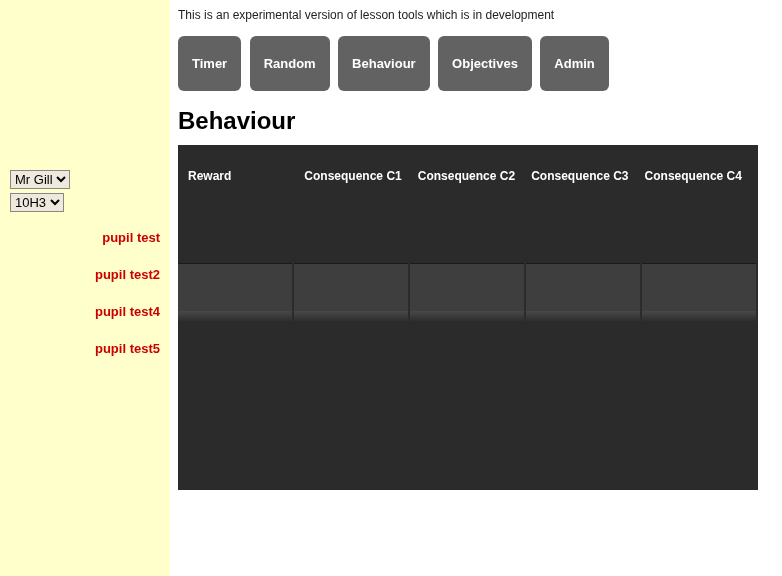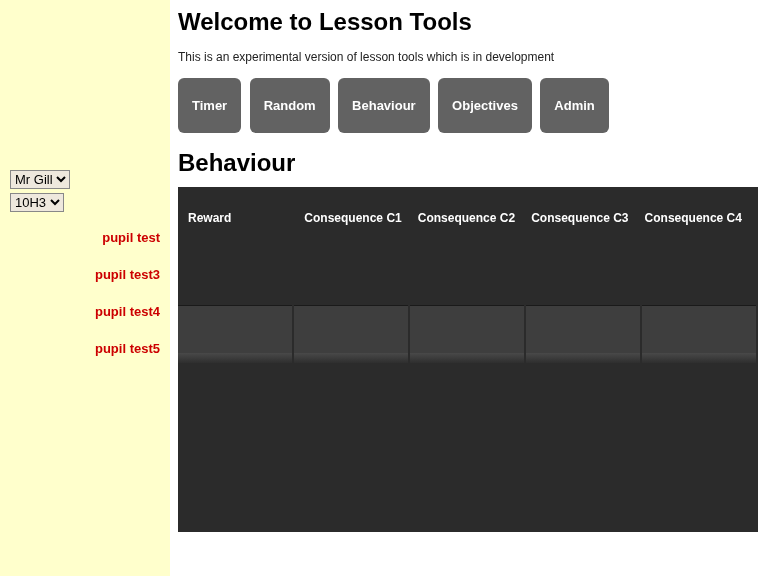--- a/index.html
+++ b/index.html
@@ -104,28 +104,27 @@
 <div class="layout">
   <aside class="sidebar">
     <select>
       <option>Mr Gill</option>
     </select>
     <select>
       <option>10H3</option>
     </select>
     <div class="pupil-list">
       <a class="pupil-link">pupil test</a>
-      <a class="pupil-link">pupil test3</a>
+      <a class="pupil-link">pupil test2</a>
       <a class="pupil-link">pupil test4</a>
       <a class="pupil-link">pupil test5</a>
     </div>
   </aside>
 
   <main class="main">
-    <h1>Welcome to Lesson Tools</h1>
     <p class="intro">This is an experimental version of lesson tools which is in development</p>
 
     <div class="nav">
       <button class="nav-btn">Timer</button>
       <button class="nav-btn">Random</button>
       <button class="nav-btn">Behaviour</button>
       <button class="nav-btn">Objectives</button>
       <button class="nav-btn">Admin</button>
     </div>
 

